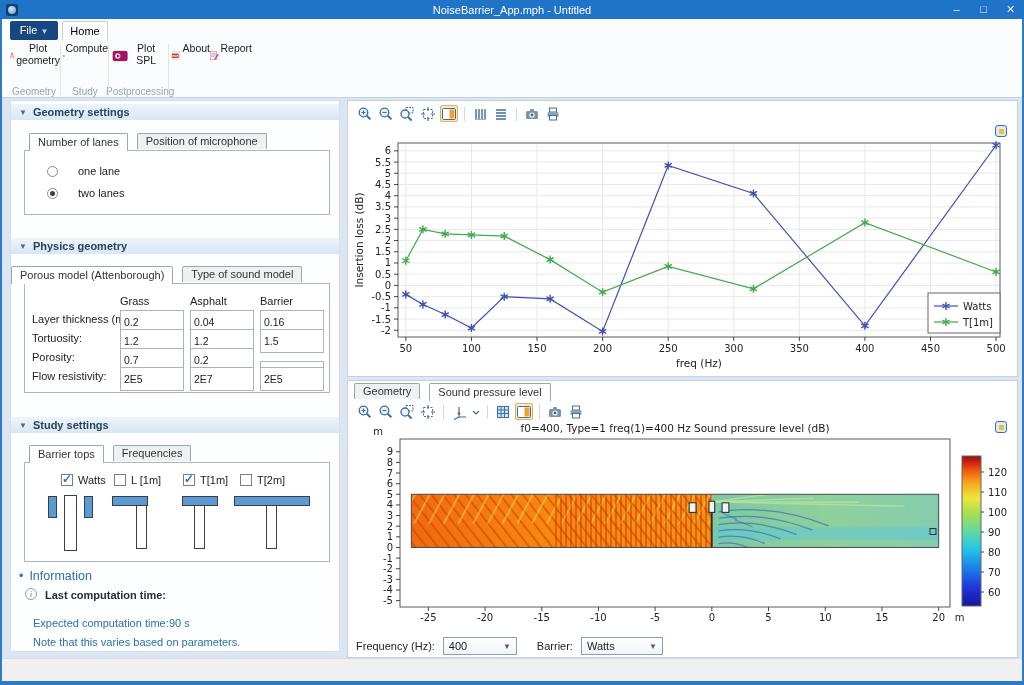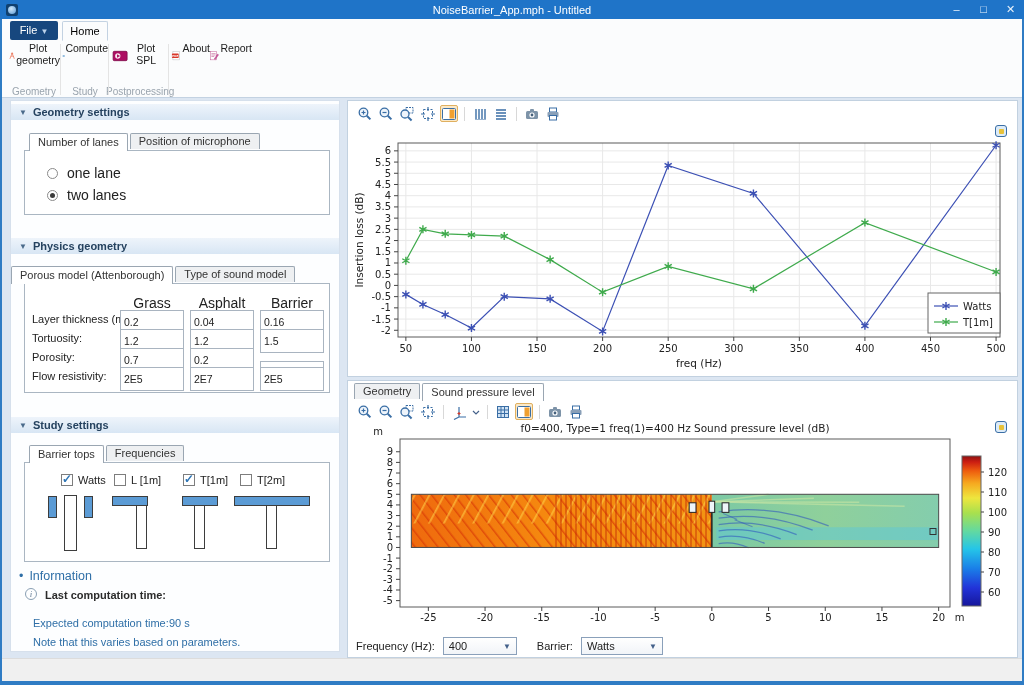--- a/index.html
+++ b/index.html
@@ -18,28 +18,28 @@
   .filebtn .caret{font-size:8px;color:#bcd2ea}
   .hometab{position:absolute;left:60px;top:2px;width:46px;height:20px;background:#fbfcfd;border:1px solid #c3d2e2;border-bottom:1px solid #fbfcfd;font-size:11px;text-align:center;line-height:18px;border-radius:2px 2px 0 0}
   .rbtn{position:absolute;top:24px;display:flex;flex-direction:row;align-items:flex-start;font-size:10.5px;color:#1c1c1c;line-height:1.12;text-align:center}
   .rbtn svg{margin-bottom:2px}
   .rglabel{position:absolute;top:67px;font-size:10px;color:#9aa4ae;text-align:center}
   .rsep{position:absolute;top:25px;height:51px;width:1px;background:#e4e4e4}
   
   #sidebar{position:absolute;left:8px;top:100px;width:330px;height:552px;background:#fdfeff;border:1px solid #d6e0ec}
   .sechdr{position:absolute;left:0;right:0;height:16px;background:linear-gradient(#eef4fb,#d8e6f4);color:#25425f;font-size:11px;font-weight:bold;display:flex;align-items:center;padding-left:8px;gap:6px}
   .sechdr .tri{font-size:8px;color:#4a6a8a}
-  .tabs{position:absolute;display:flex;gap:2px;z-index:2}
+  .tabs{position:absolute;display:flex;gap:9px;z-index:2}
   .tab{border:1px solid #9aa6b2;border-bottom:none;background:#eef0f2;color:#333;padding:0 8px;font-size:11px;height:16px;line-height:15px;border-radius:2px 2px 0 0}
   .tab.active{background:#fff;height:18px;line-height:16px;position:relative}
   .gbox{position:absolute;border:1px solid #aab6c2;background:#fff}
-  .radio-row{position:absolute;display:flex;align-items:center;gap:9px;font-size:14px;color:#222}
+  .radio-row{position:absolute;display:flex;align-items:center;gap:20px;font-size:11px;color:#222}
   .rb{width:11px;height:11px;border:1px solid #8a8a8a;border-radius:50%;background:#fff;position:relative;flex:none}
   .rb.on::after{content:"";position:absolute;inset:2px;border-radius:50%;background:#3a3a3a}
-  .colhdr{position:absolute;font-size:14px;color:#222;width:64px;text-align:center}
+  .colhdr{position:absolute;font-size:11px;color:#222;width:64px;text-align:left}
   .rowlbl{position:absolute;font-size:11px;color:#222}
   .fld{position:absolute;width:64px;height:24px;border:1px solid #a9b4c0;font-size:10.5px;padding:0 3px;color:#222;background:#fff}
   .cb{width:12px;height:12px;border:1px solid #7d7d7d;background:#fff;position:relative;flex:none}
   .cb.on::after{content:"\2713";position:absolute;top:-3px;left:0px;font-size:12px;font-weight:bold;color:#2e75b5}
   .cb-row{position:absolute;display:flex;align-items:center;gap:5px;font-size:11px;color:#222}
   .shape{position:absolute;border:1px solid #3d3d3d}
   .shape.blue{background:#5b9bd5}
   .shape.white{background:#fff}
   .infohdr{position:absolute;color:#2f6fa7;font-size:12.5px;display:flex;gap:6px;align-items:center}
   .iicon{position:absolute;width:12px;height:12px;border:1px solid #8aa0b4;border-radius:50%;color:#6a8099;font-size:9px;font-style:italic;text-align:center;line-height:11px;font-family:"Liberation Serif",serif}

